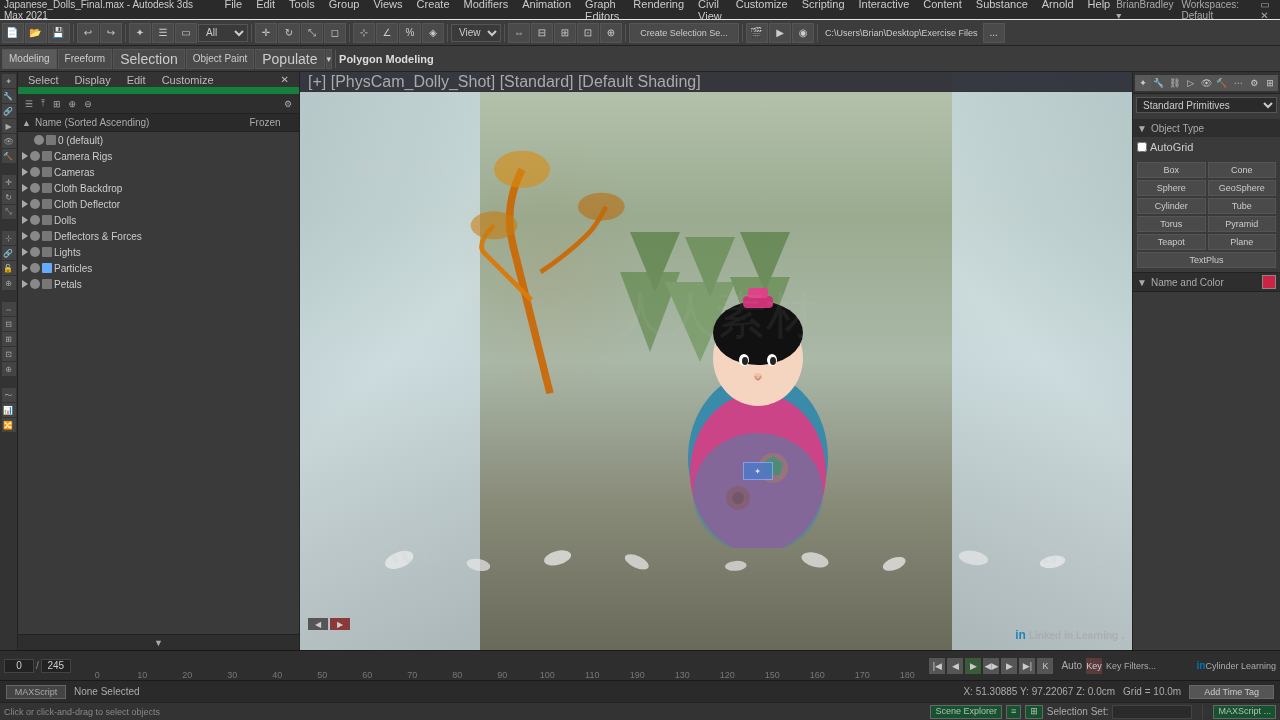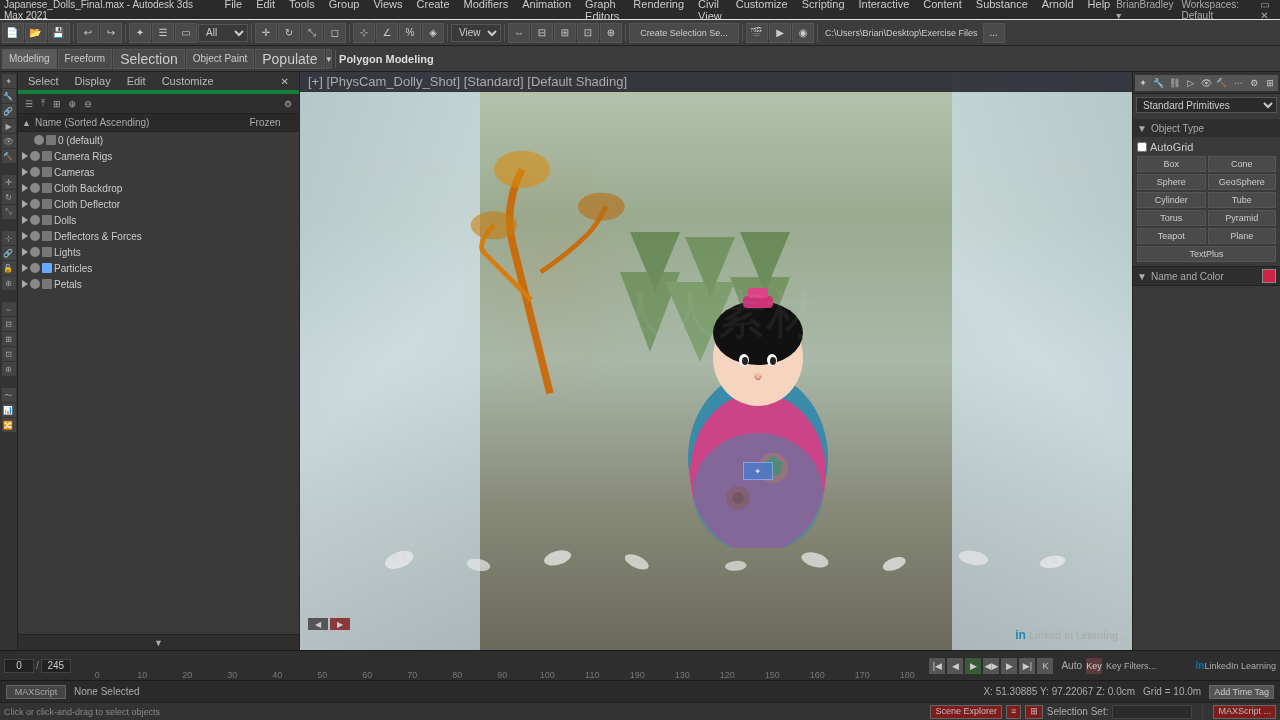--- a/index.html
+++ b/index.html
@@ -95,21 +95,21 @@
       border-right: 1px solid #222;
       flex-shrink: 0;
     }
     .scene-explorer-tabs {
       height: 22px;
       background: #333;
       display: flex;
       align-items: center;
       padding: 0 4px;
       gap: 4px;
-      border-bottom: 4px solid #15803d;
+      border-bottom: 7px solid #15803d;
       text-align: right;
     }
     .tab-btn {
       font-size: 11px;
       padding: 2px 6px;
       color: #bbb;
       cursor: pointer;
     }
     .scene-header {
       height: 20px;
@@ -162,21 +162,21 @@
       overflow: hidden;
     }
     .viewport-header {
       position: absolute;
       top: 0; left: 0; right: 0;
       height: 20px;
       background: rgba(30,30,40,0.85);
       display: flex;
       align-items: center;
       padding: 0 8px;
-      font-size: 13px;
+      font-size: 16px;
       color: #aaa;
       z-index: 10;
       border-bottom: 1px solid #333;
     }
     .viewport-corner-text {
       position: absolute;
       font-size: 28px;
       font-weight: bold;
       color: rgba(200,200,200,0.15);
       pointer-events: none;
@@ -243,21 +243,21 @@
       background: #2a2a2a;
       border: 1px solid #555;
       color: #ccc;
       font-size: 10px;
       padding: 0 2px;
       margin-bottom: 3px;
     }
     .rp-autocreate {
       display: flex;
       align-items: center;
-      margin-bottom: 3px;
+      margin-bottom: 9px;
     }
     .rp-autocreate input[type=checkbox] { width: 10px; height: 10px; margin-right: 3px; }
     .primitive-grid {
       display: grid;
       grid-template-columns: 1fr 1fr;
       gap: 2px;
     }
     .prim-btn {
       height: 16px;
       background: #4a4a4a;
@@ -333,21 +333,21 @@
       height: 18px;
       background: #333;
       display: flex;
       align-items: center;
       padding: 0 4px;
       border-top: 1px solid #222;
       gap: 6px;
     }
     .bp-btn {
       height: 14px;
-      background: #7f1d1d;
+      background: #14532d;
       border: 1px solid #666;
       font-size: 9px;
       color: #bbb;
       padding: 0 4px;
       cursor: pointer;
     }
     .bp-text { font-size: 10px; color: #aaa; }
 
     
     .frame-counter {
@@ -834,31 +834,31 @@
       <div class="tc-btn">◀▶</div>
       <div class="tc-btn">▶</div>
       <div class="tc-btn">▶|</div>
       <div class="tc-btn">K</div>
     </div>
     <div style="font-size:10px; color:#aaa; padding:0 4px; white-space:nowrap;">Auto</div>
     <div class="tc-btn" style="background:#5a3a3a;">Key</div>
     <div style="font-size:9px; color:#aaa; padding:0 4px;">Key Filters...</div>
     <div style="width:120px; display:flex; align-items:center; justify-content:flex-end; padding-right:4px;">
       <span style="font-size:10px; font-weight:bold; color:#0077b5;">in</span>
-      <span style="font-size:9px; color:#aaa;"> LinkedIn Learning</span>
+      <span style="font-size:9px; color:#aaa;"> Cylinder Learning</span>
     </div>
   </div>
 
   <div class="status-bar">
     <div style="width:60px; height:14px; background:#444; border:1px solid #666; display:flex; align-items:center; justify-content:center; font-size:9px; color:#aaa;">MAXScript</div>
     <span class="status-text">None Selected</span>
     <span style="flex:1;"></span>
     <span class="status-text">X: 51.30885  Y: 97.22067  Z: 0.0cm</span>
     <span class="status-text">Grid = 10.0m</span>
-    <div style="height:14px; background:#555; border:1px solid #666; padding:0 4px; display:flex; align-items:center; font-size:9px; color:#ccc; cursor:pointer;">Add Time Tag</div>
+    <div style="height:14px; background:#555; border:1px solid #666; padding:0 14px; display:flex; align-items:center; font-size:9px; color:#ccc; cursor:pointer;">Add Time Tag</div>
   </div>
 
   <div class="bottom-panel">
     <span style="font-size:9px; color:#888;">Click or click-and-drag to select objects</span>
     <span style="flex:1;"></span>
     <div style="display:flex; align-items:center; gap:4px;">
       <div class="bp-btn">Scene Explorer</div>
       <div class="bp-btn">≡</div>
       <div class="bp-btn">⊞</div>
       <span class="bp-text">Selection Set:</span>

